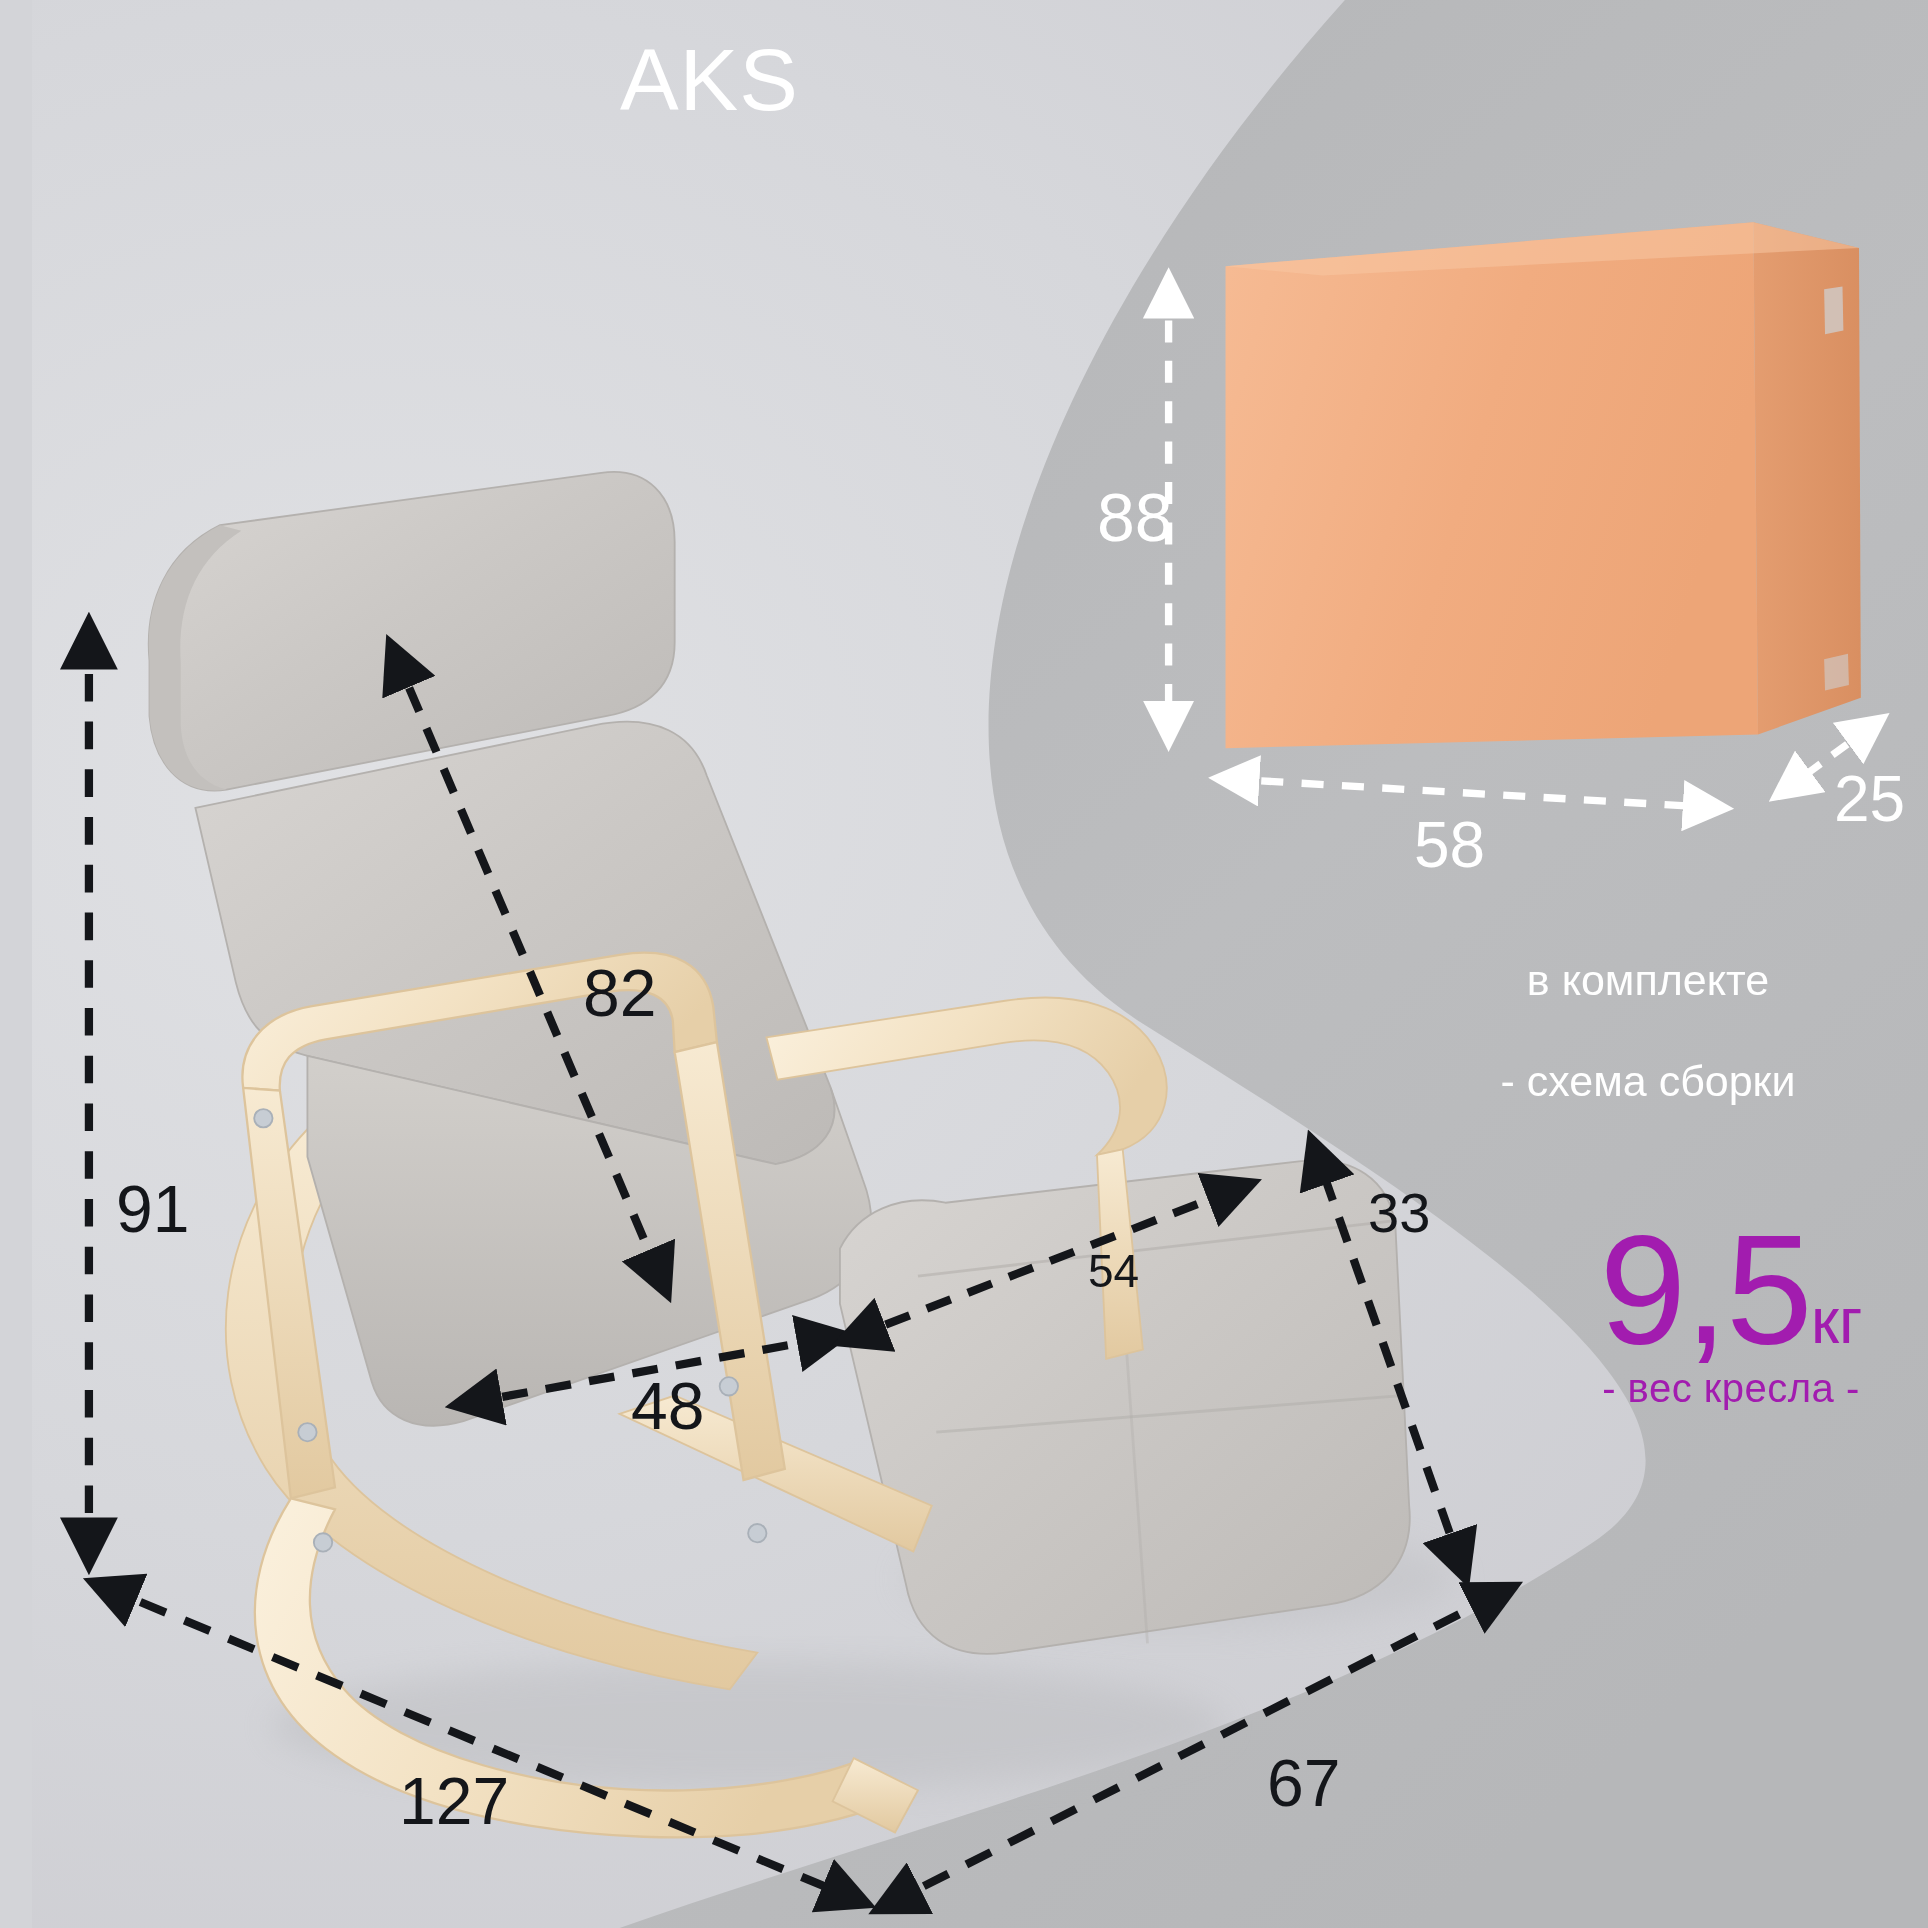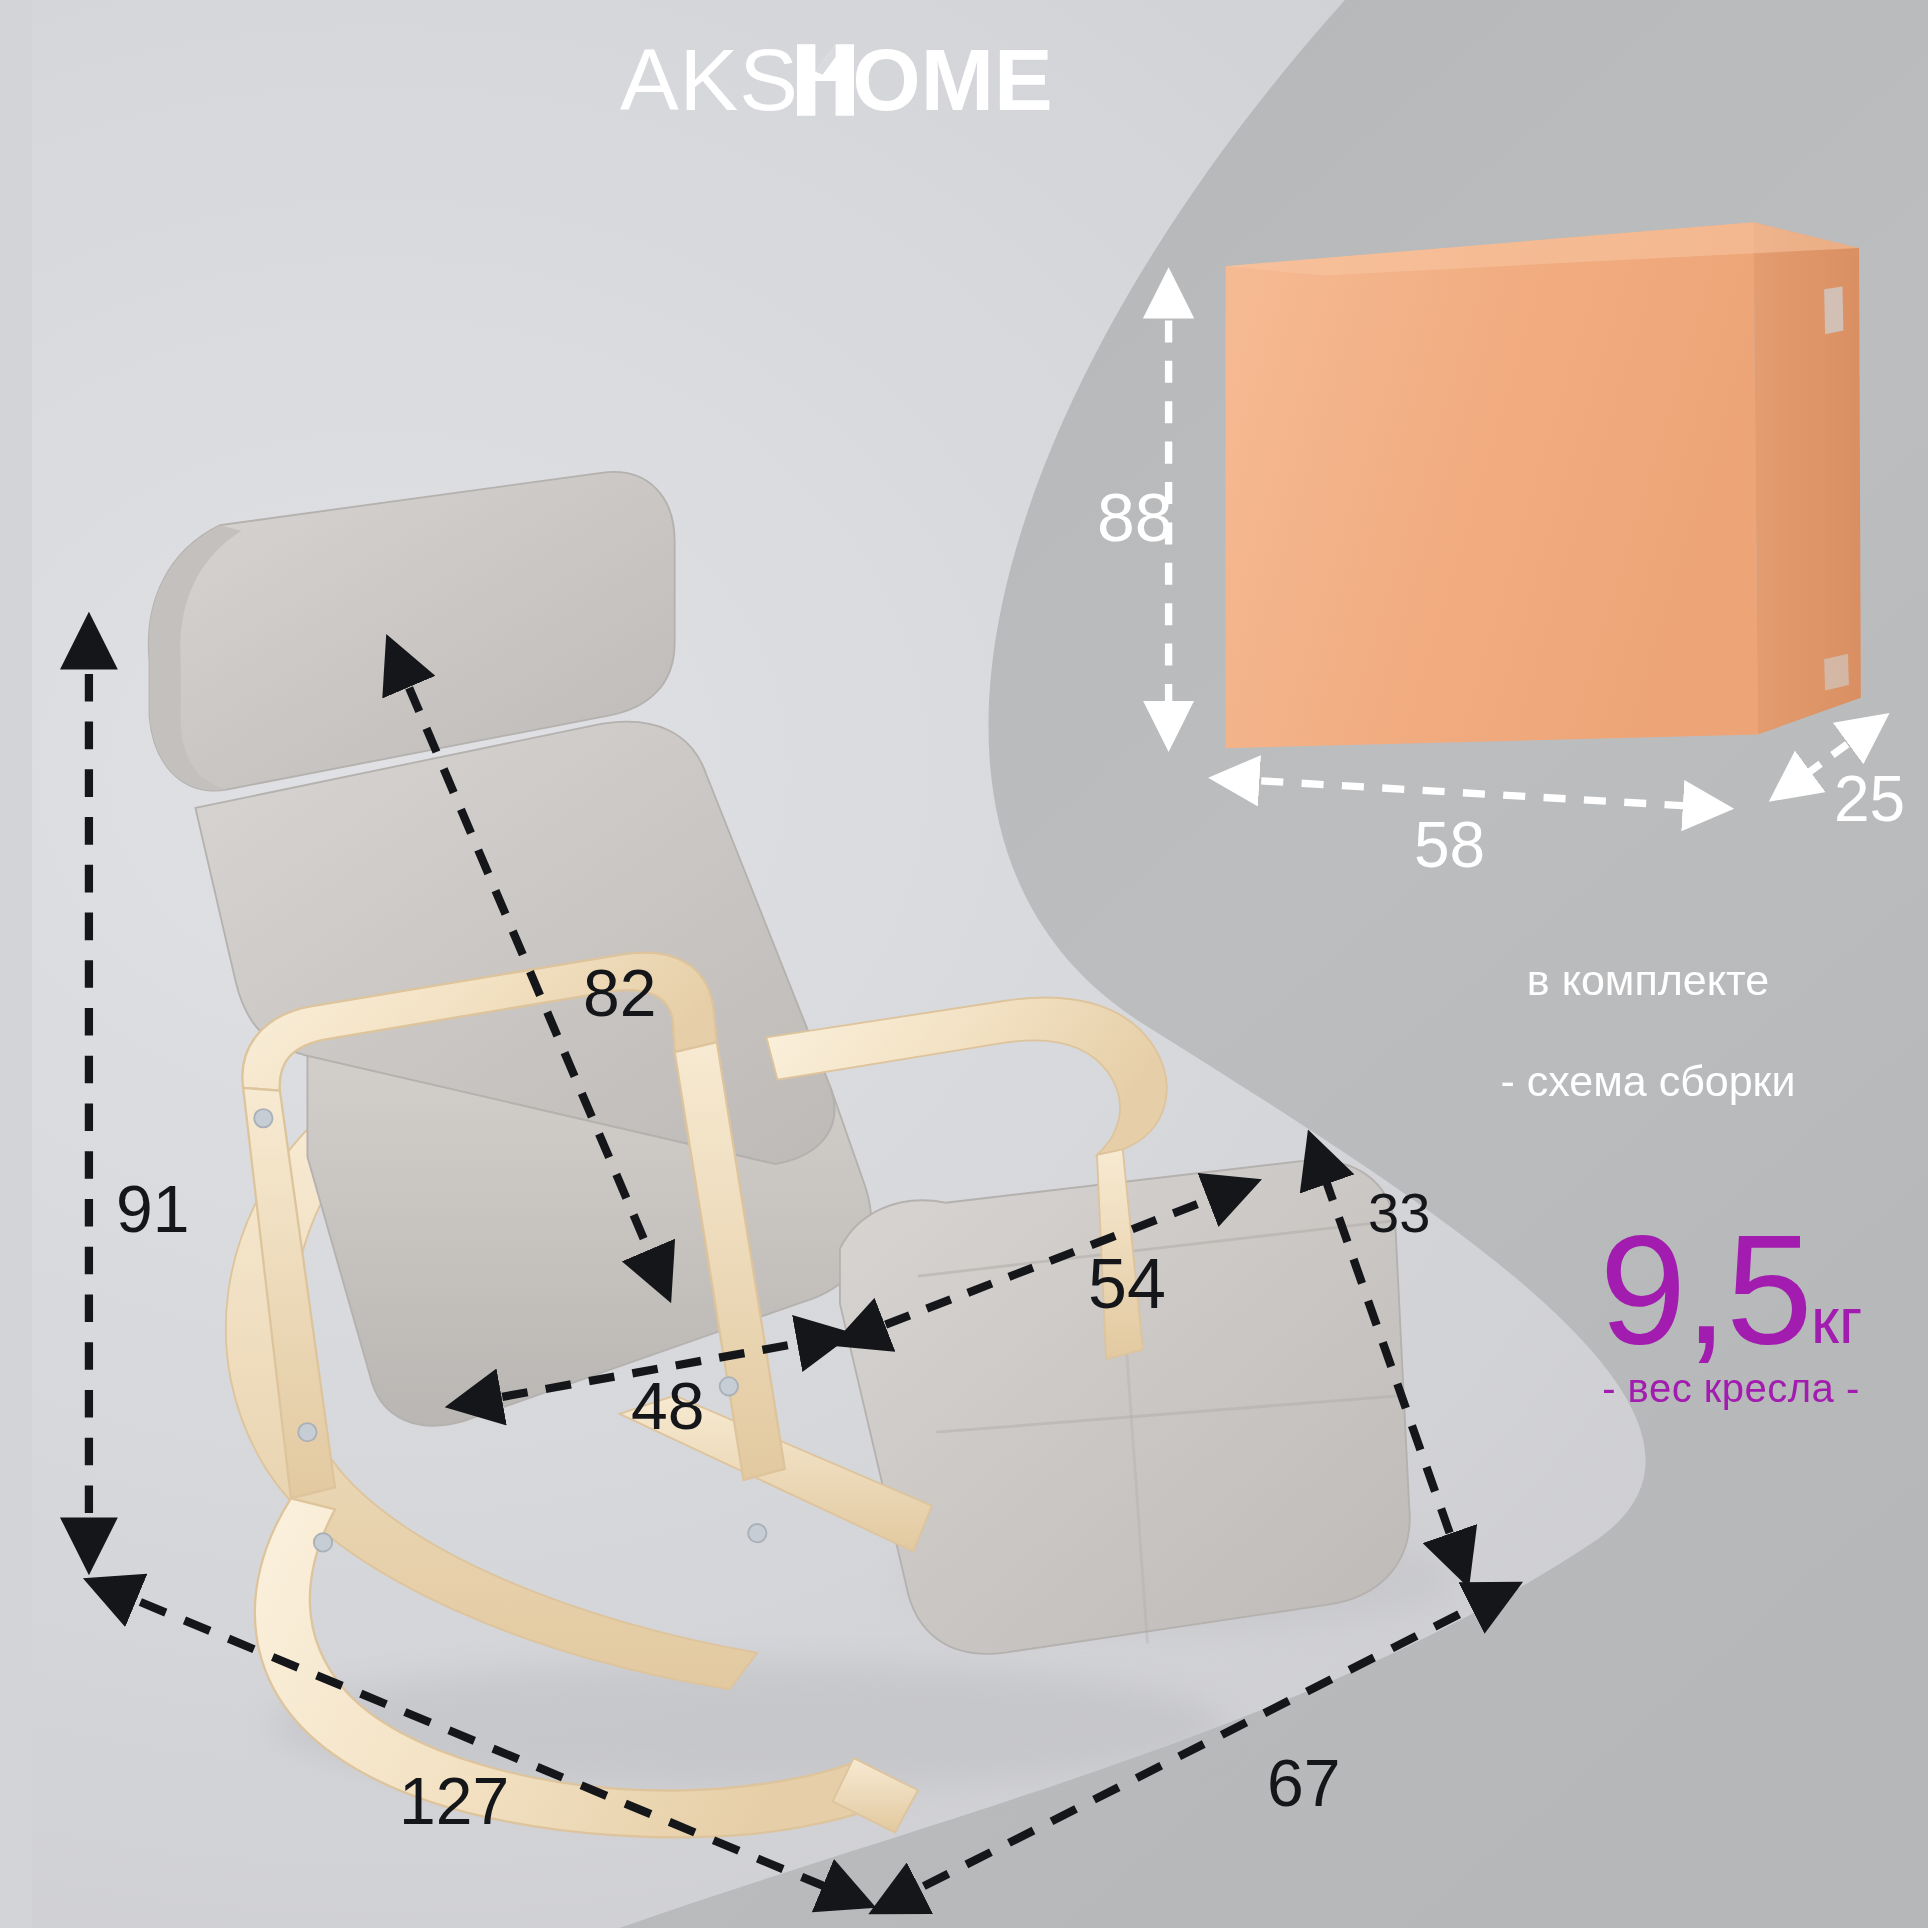--- a/index.html
+++ b/index.html
@@ -96,26 +96,20 @@
     </defs>
 
     <path d="M 1430 0 L 2100 0 L 2100 2100 L 640 2100
              C 980 1980 1400 1880 1700 1680
              C 1905 1545 1520 1310 1210 1115
              C 900 920 1045 430 1430 0 Z" fill="url(#gDark)"></path>
   </svg>
 
   <div class="logo">
     <span class="aks">AKS</span>
-    <span class="home">
-      <svg width="57" height="72" viewBox="0 0 62 78" style="display:inline-block;vertical-align:bottom;margin-right:-1.8px;">
-        <polygon points="0,0 20,0 20,30 42,0 62,0 62,78 42,78 42,40 20,40 20,78 0,78" fill="#ffffff"></polygon>
-        <polygon points="20,30 42,0 42,14 28,33" fill="#d9dadd"></polygon>
-      </svg><span>OME</span>
-    </span>
   </div>
 
   <svg class="layer" viewBox="0 0 2100 2100" width="1928" height="1928">
     <defs>
       <linearGradient id="fabricG" x1="0" y1="0" x2="1" y2="1">
         <stop offset="0%" stop-color="#d8d5d2"></stop>
         <stop offset="45%" stop-color="#cbc8c5"></stop>
         <stop offset="100%" stop-color="#bdbab7"></stop>
       </linearGradient>
       <linearGradient id="fabricG2" x1="0" y1="0" x2="0" y2="1">
@@ -253,21 +247,21 @@
 
     <line x1="1903" y1="865" x2="2012" y2="785" stroke="#ffffff" stroke-width="8" stroke-dasharray="20 16" marker-start="url(#arwW)" marker-end="url(#arwW)"></line>
   </svg>
 
   <div class="dim" style="left:84px;  top:1171px; font-size:66px;">91</div>
 
   <div class="dim" style="left:551px; top:955px; font-size:66px;">82</div>
 
   <div class="dim" style="left:599px; top:1368px; font-size:66px;">48</div>
 
-  <div class="dim" style="left:1056px;top:1244px; font-size:70px;">54</div>
+  <div class="dim" style="left:1056px;top:1244px; font-size:46px;">54</div>
 
   <div class="dim" style="left:1336px;top:1180px; font-size:56px;text-align:right;">33</div>
 
   <div class="dim" style="left:367px; top:1763px; font-size:66px;">127</div>
 
   <div class="dim" style="left:1235px;top:1745px; font-size:66px;">67</div>
 
   <div class="dim white" style="left:1065px; top:478px; font-size:68px;">88</div>
 
   <div class="dim white" style="left:1382px; top:808px; font-size:64px;">58</div>

